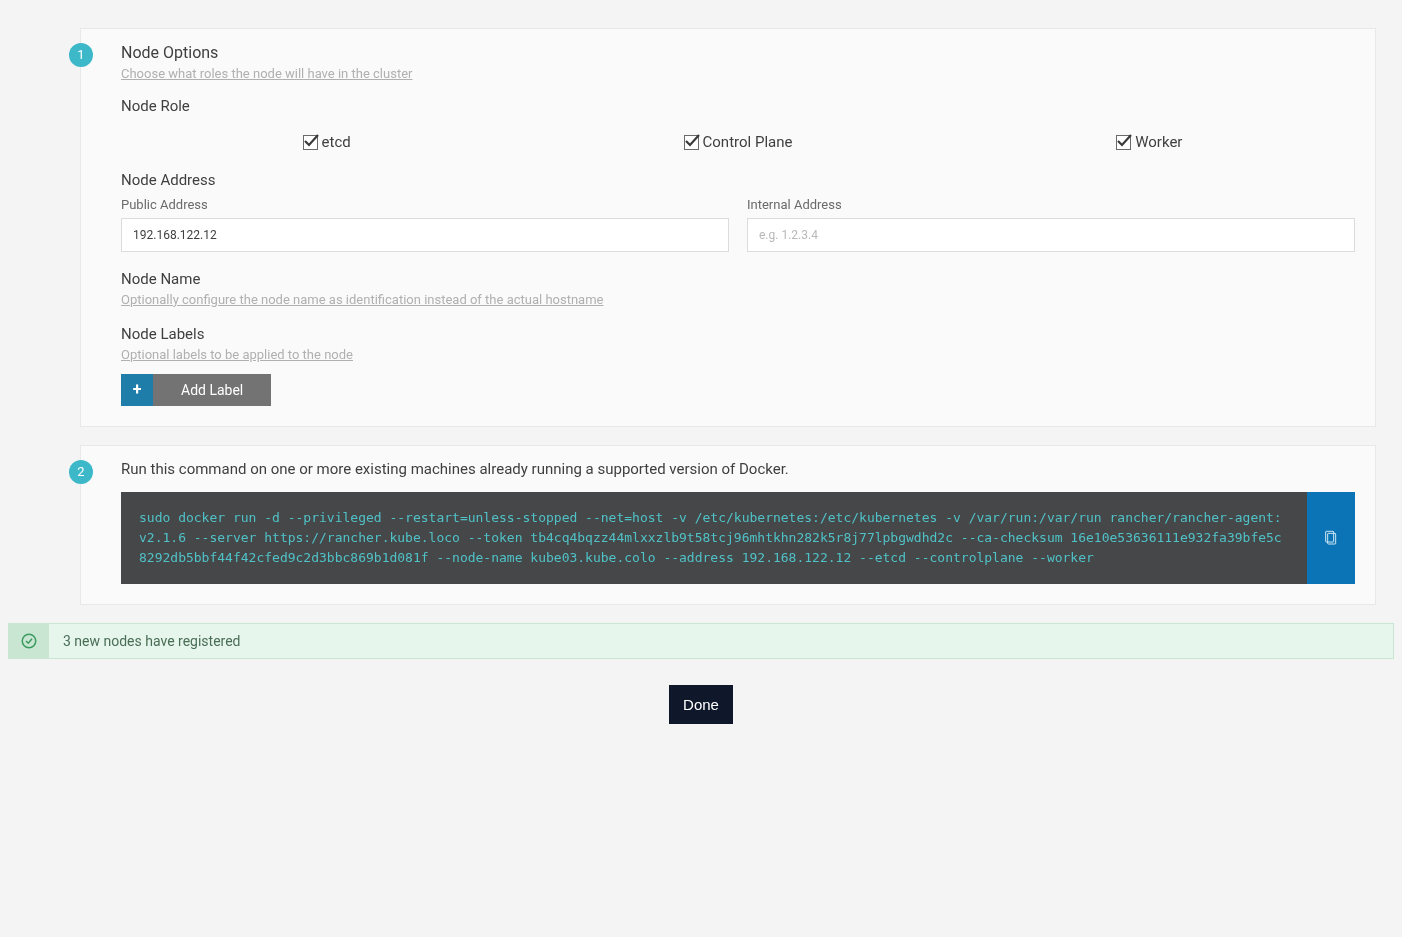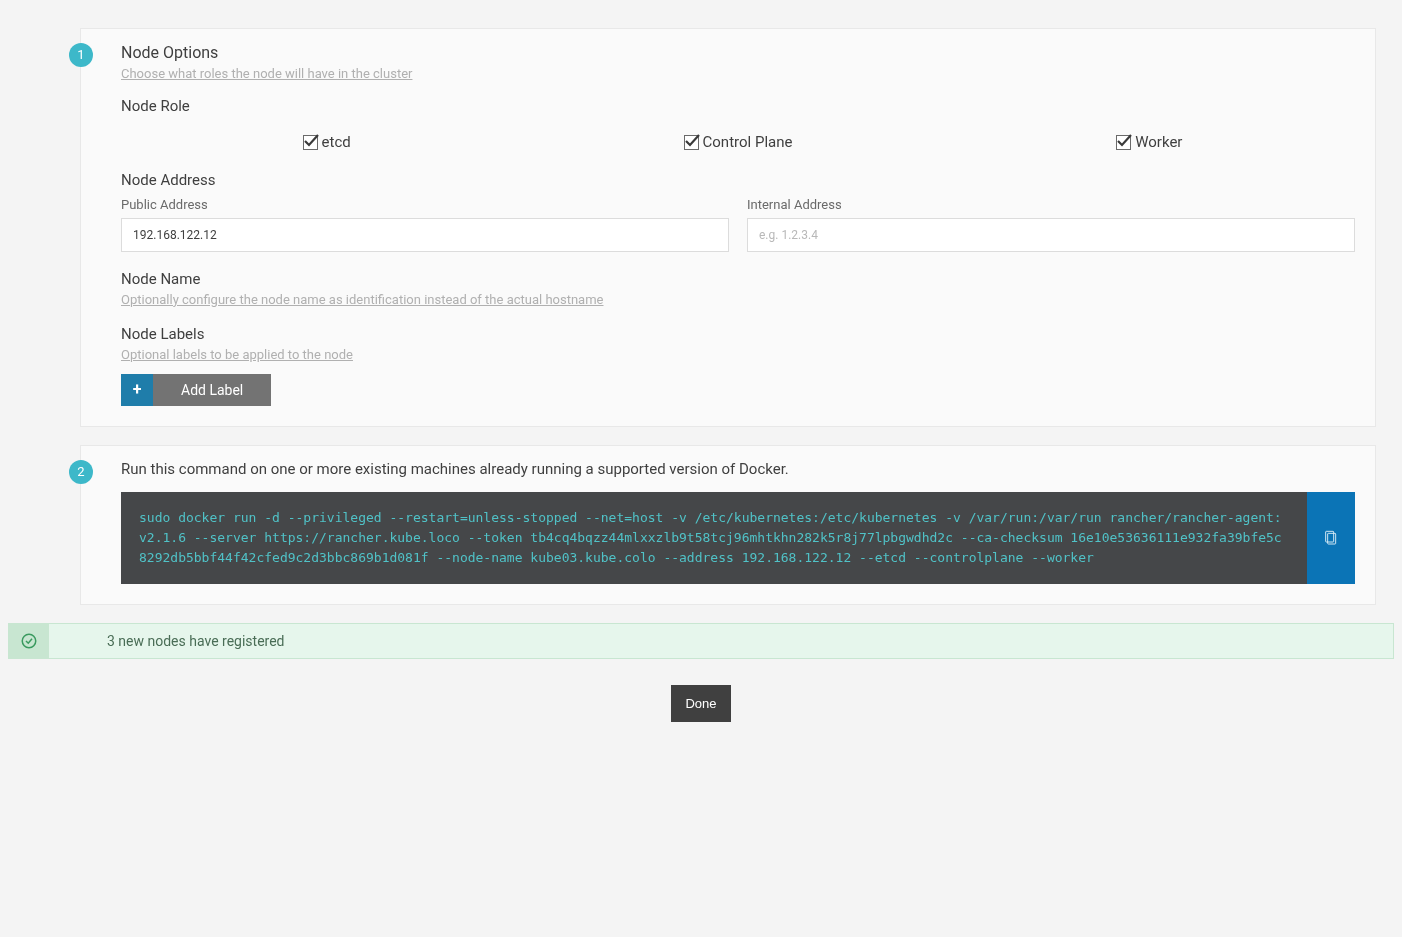--- a/index.html
+++ b/index.html
@@ -177,21 +177,20 @@
       height: 18px;
       stroke: #dfeff8;
       fill: none;
     }
     .status-bar {
       display: flex;
       align-items: stretch;
       background: #e6f6ec;
       border: 1px solid #c8e6d1;
       margin: 12px 4px 0 4px;
-      gap: 44px;
     }
     .status-icon {
       flex: 0 0 40px;
       background: #c8e6d1;
       display: flex;
       align-items: center;
       justify-content: center;
     }
     .status-icon svg {
       width: 18px;
@@ -201,25 +200,25 @@
       padding: 9px 14px;
       font-size: 14px;
       color: #4a6d56;
     }
     .done-wrap {
       text-align: center;
       margin-top: 26px;
       padding-bottom: 20px;
     }
     .done-btn {
-      background: #404040;
+      background: #0f172a;
       color: #fff;
       border: none;
       padding: 11px 14px;
-      font-size: 13px;
+      font-size: 15px;
       cursor: pointer;
     }
   </style>
 </head>
 <body>
 
 <div class="container">
 
   <div class="panel">
     <div class="step-badge">1</div>

